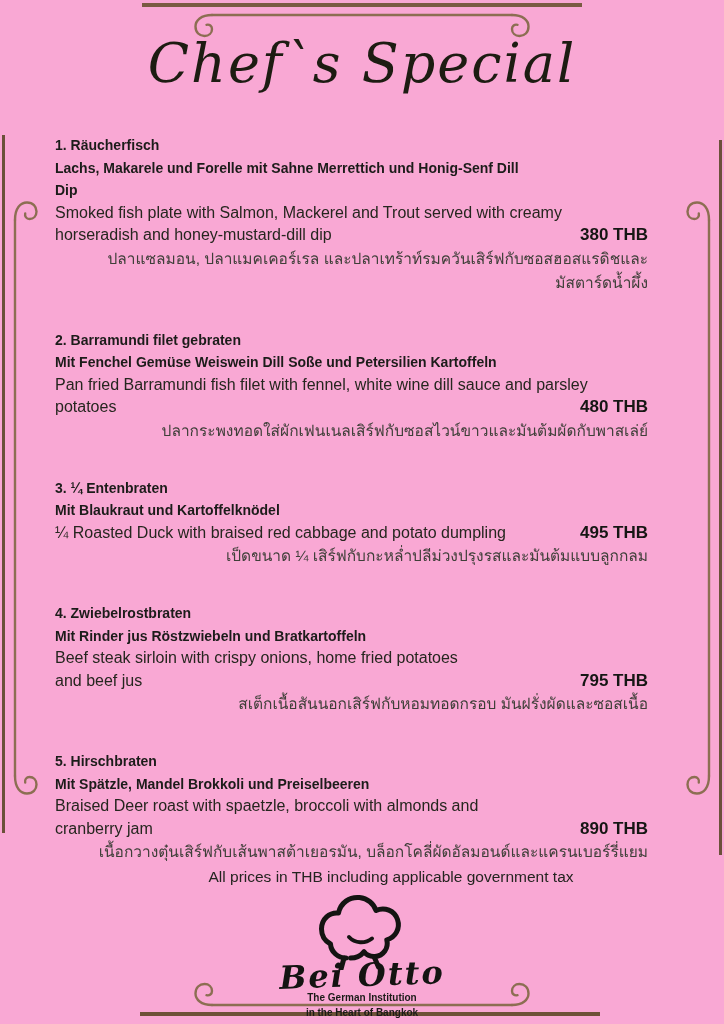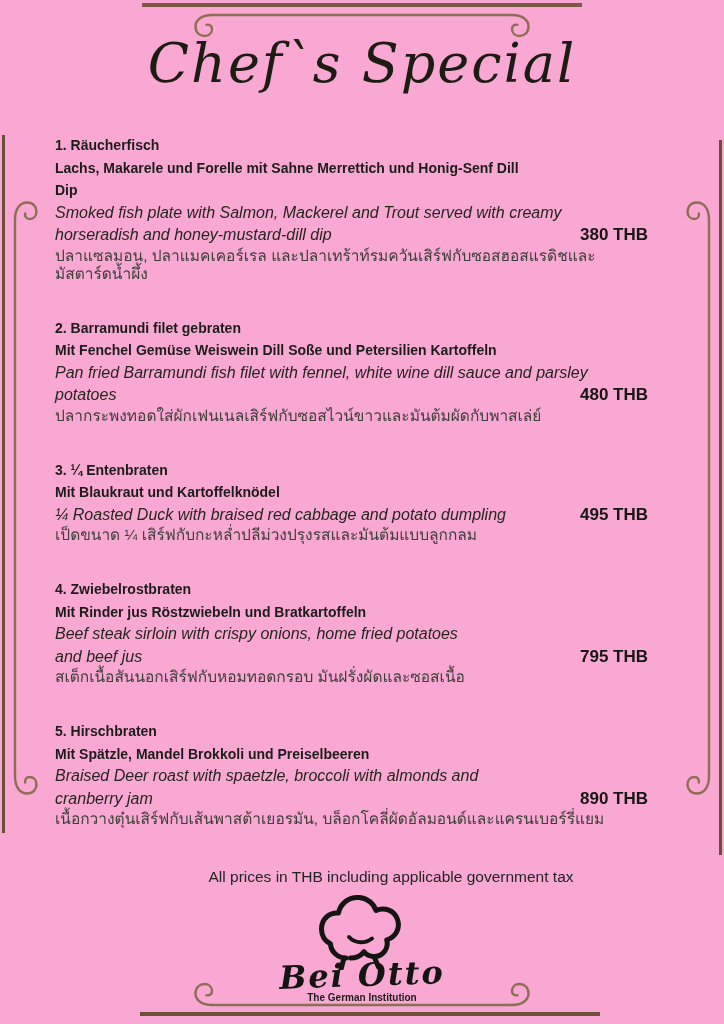--- a/index.html
+++ b/index.html
@@ -45,42 +45,42 @@
     color:#1d1d1b;
   }
   .item{margin-bottom:34px;}
   .g-line{
     font-weight:bold;
     font-size:14px;
     line-height:22.5px;
     color:#1c1c1a;
   }
   .e-line{
-    font-style:italic;
     font-size:16px;
     line-height:22.5px;
     color:#26261f;
   }
   .price-row{
     display:flex;
     justify-content:space-between;
     align-items:baseline;
     gap:44px;
   }
   .price{
     font-weight:bold;
     font-size:17px;
     line-height:22.5px;
     white-space:nowrap;
     color:#161614;
   }
   .thai{
     font-size:15.5px;
-    line-height:18px;
+    line-height:24px;
     color:#3f3f39;
+    text-align:right;
   }
   
   .footer-note{
     position:absolute;top:868px;left:0;width:724px;
     text-align:center;
     font-size:15.5px;
     color:#242420;
     margin-left:29px;
   }
   .logo{
@@ -212,15 +212,16 @@
       <svg width="96" height="78" viewBox="0 0 96 78" fill="none" stroke="#141412" stroke-width="5" stroke-linecap="round" stroke-linejoin="round">
         <path d="M32 66 C24 66 17 60 16.5 52 C11 49 7.5 43.5 7.5 37 C7.5 27 15.5 20 24.5 21 C26.5 11 35.5 4.5 45.5 5.5 C53.5 6.3 59.8 11.5 62 18.5 C70.5 14.5 80.5 18.5 83.5 27.5 C86.5 36.5 81.5 45.5 72.8 47.8 C74.8 56 69.5 64 61 64.5 C56.5 64.8 52.5 63 50 59.8"></path>
         <path d="M50 59.8 C46.5 64 41.5 66 36.5 66"></path>
         <path d="M35 45 C41 51.5 51 52 58 46.5" stroke-width="4"></path>
         <path d="M30 66 L27 77"></path>
         <path d="M60 64.5 L64.5 75"></path>
       </svg>
     </div>
     <div class="brand">Bei Otto</div>
     <div class="tag">The German Institution</div>
+    <div class="tag">in the Heart of Bangkok</div>
   </div>
 
 </div>
 
 </body></html>

